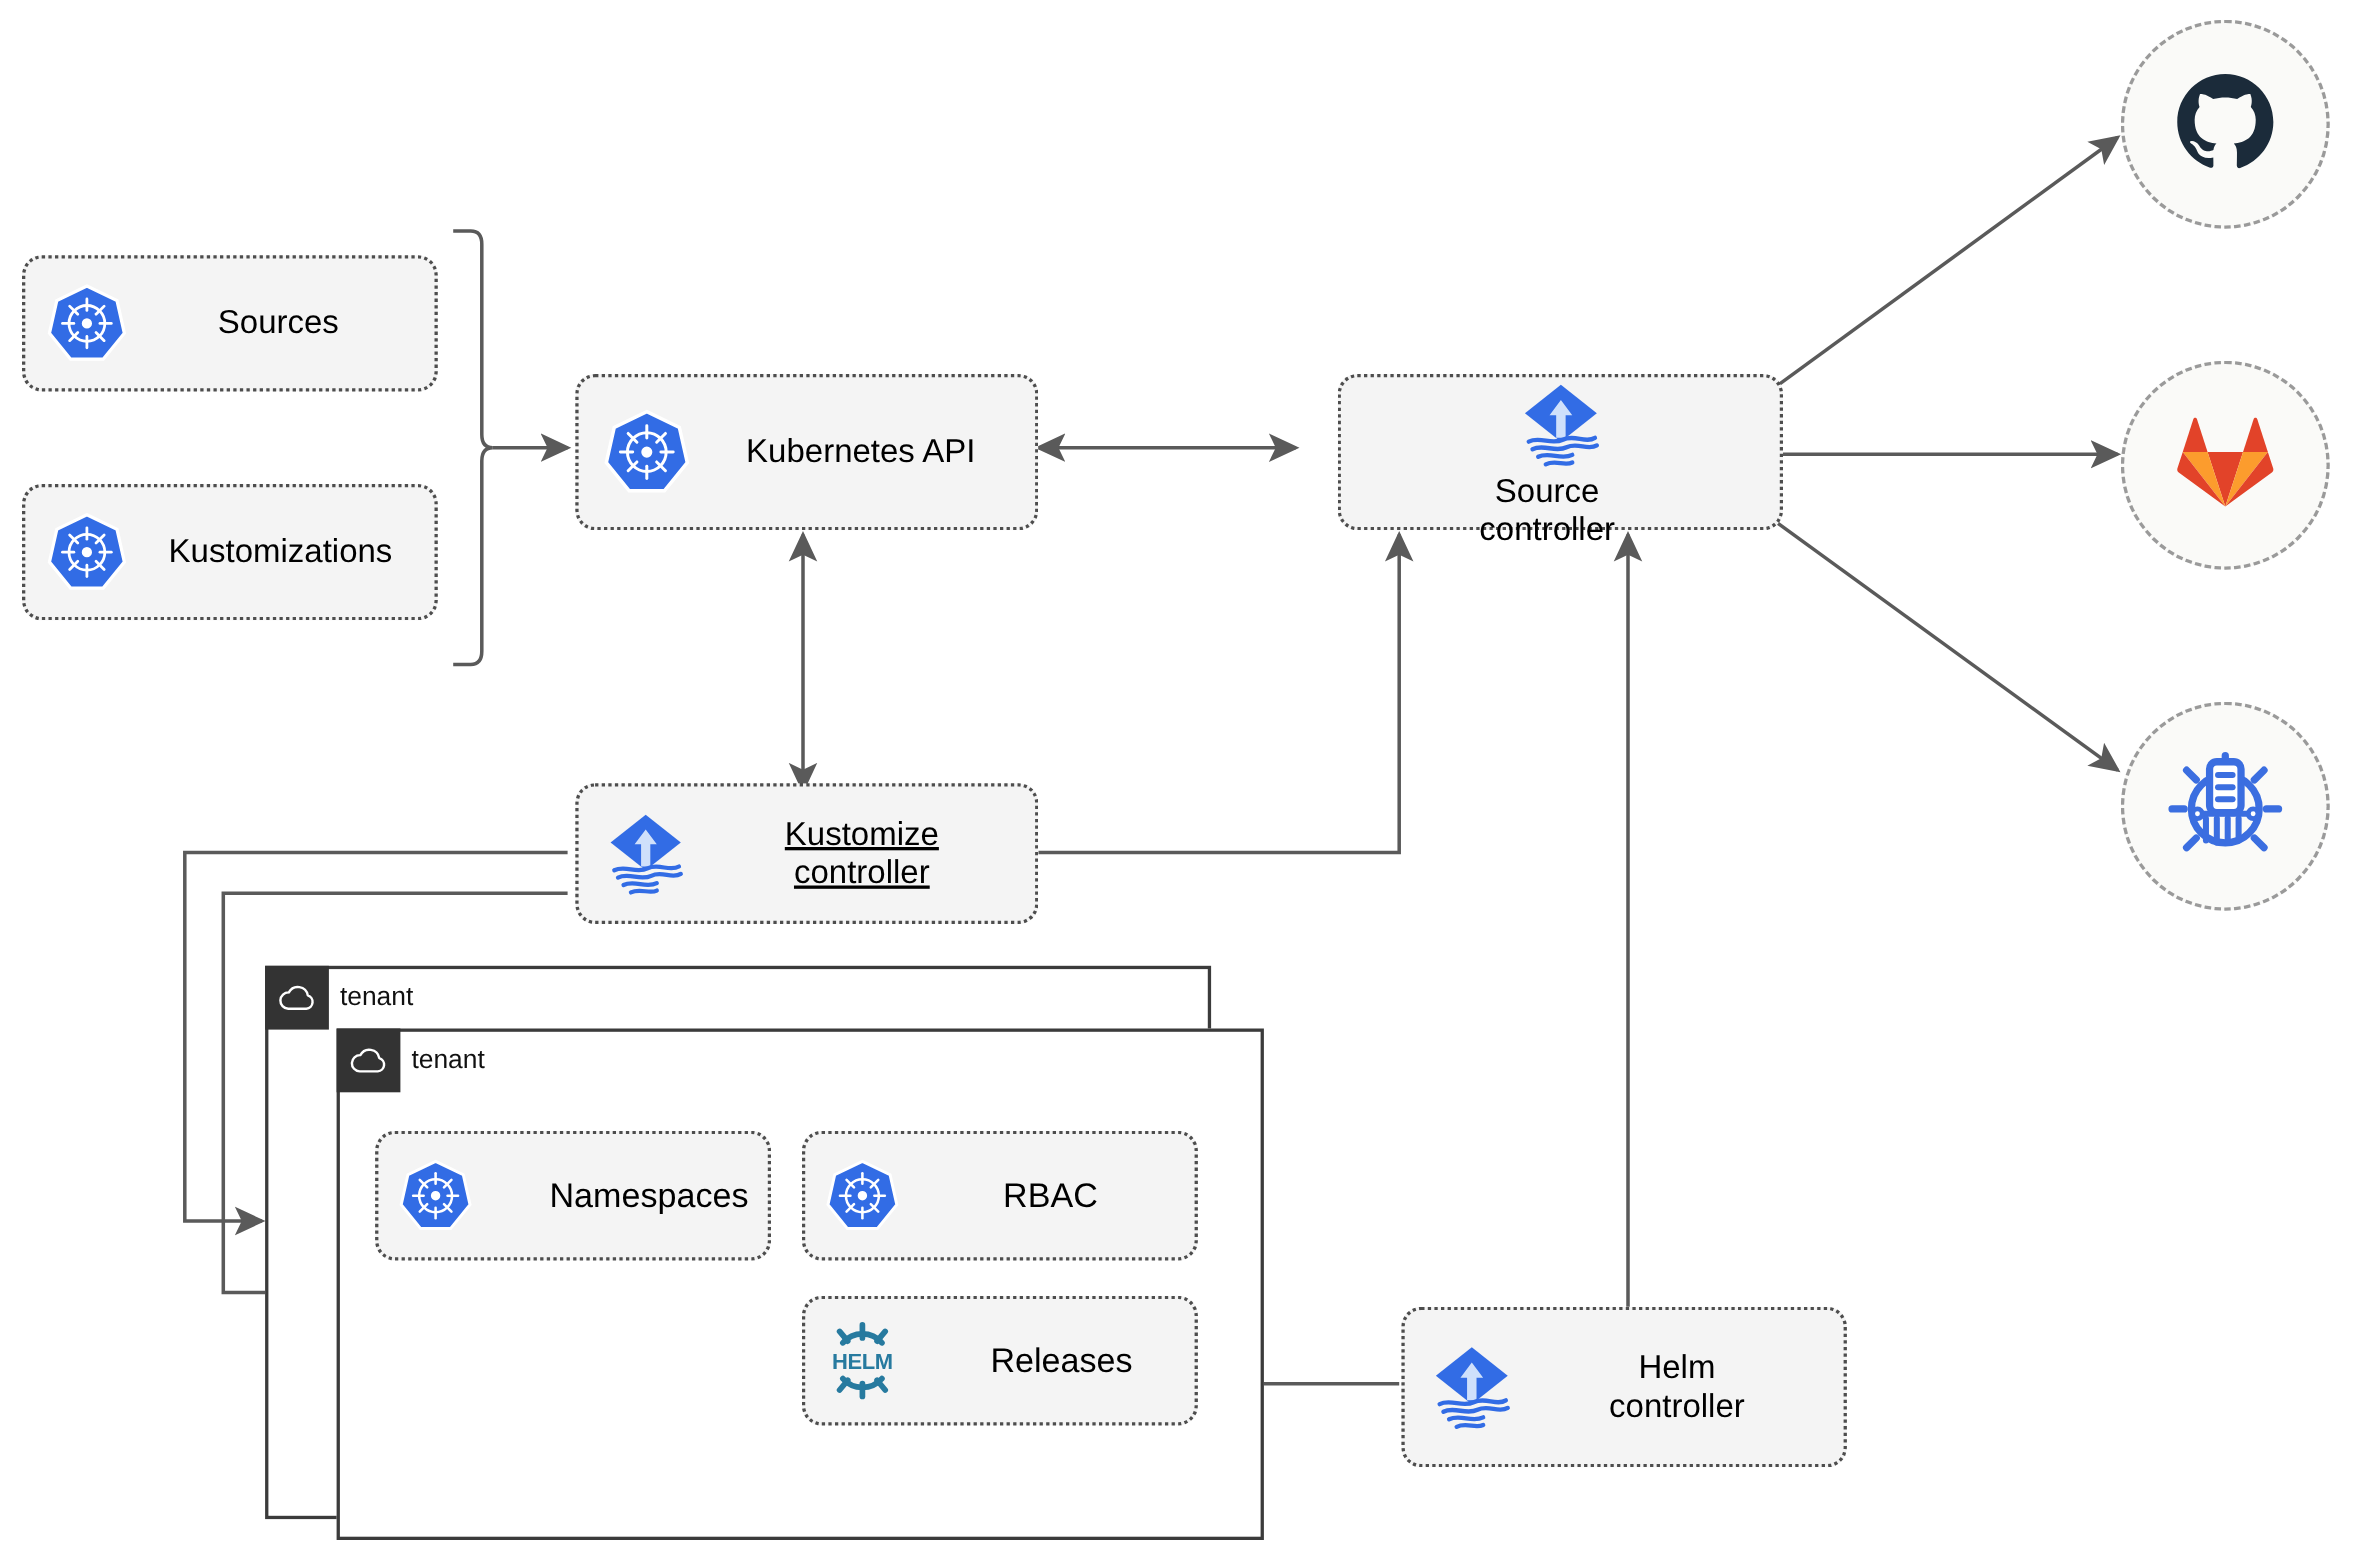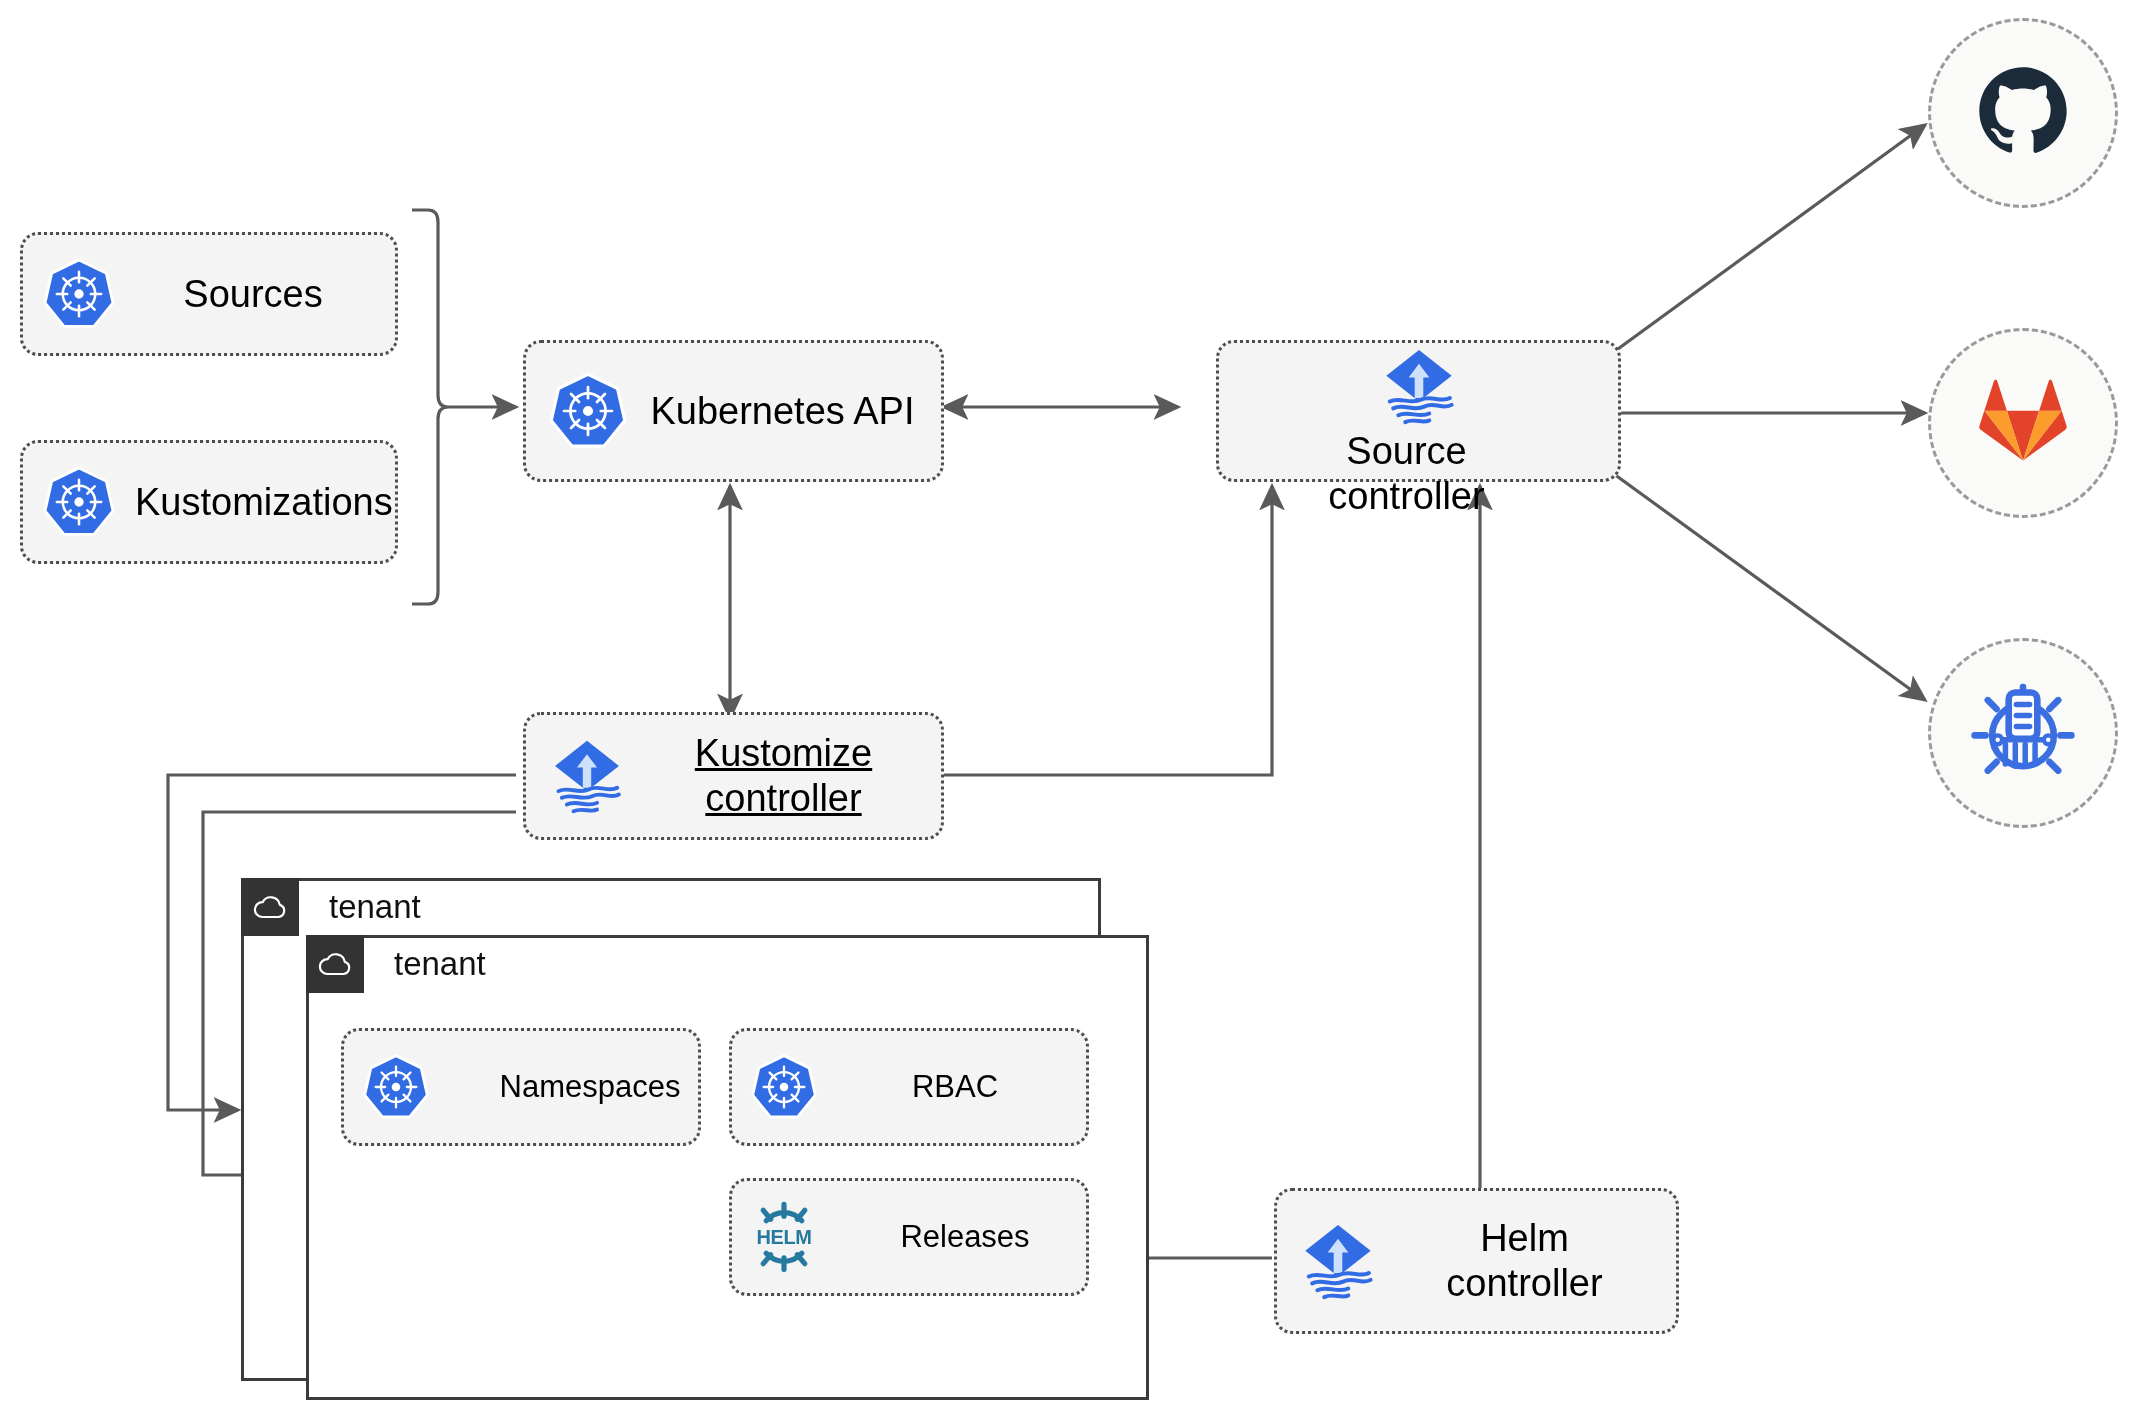--- a/index.html
+++ b/index.html
@@ -48,21 +48,21 @@
   .node .lbl {
     flex: 1 1 auto;
     text-align: center;
     color: #000000;
     line-height: 1.18;
     white-space: pre-line;
   }
 
   
   .n-small  { font-size: 31px; gap: 48px; }
-  .n-mid    { font-size: 38px; }
+  .n-mid    { font-size: 30px; }
 
   
   .circle {
     position: absolute;
     box-sizing: border-box;
     border: 3px dashed #9a9a9a;
     border-radius: 50%;
     background: #fafaf8;
     display: flex;
     align-items: center;
@@ -90,22 +90,22 @@
   .tenant-badge {
     width: 58px;
     height: 58px;
     background: #333333;
     display: flex;
     align-items: center;
     justify-content: center;
     flex: 0 0 auto;
   }
   .tenant-title {
-    margin-left: 30px;
-    font-size: 33px;
+    margin-left: 10px;
+    font-size: 24px;
     color: #111111;
     white-space: nowrap;
   }
 </style>
 </head>
 <body>
 
 <div id="canvas">
 
   <svg id="wires" viewBox="0 0 2144 1407" xmlns="http://www.w3.org/2000/svg">

